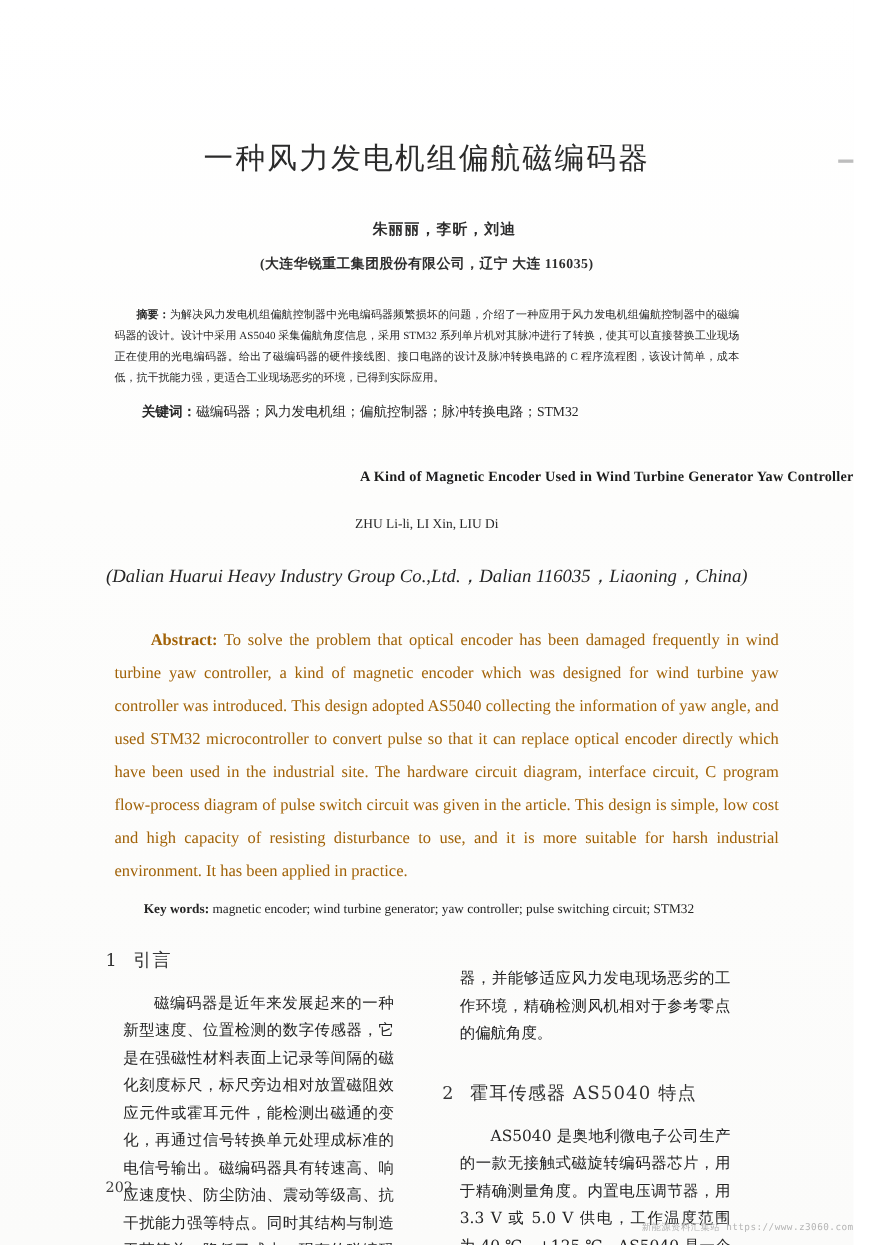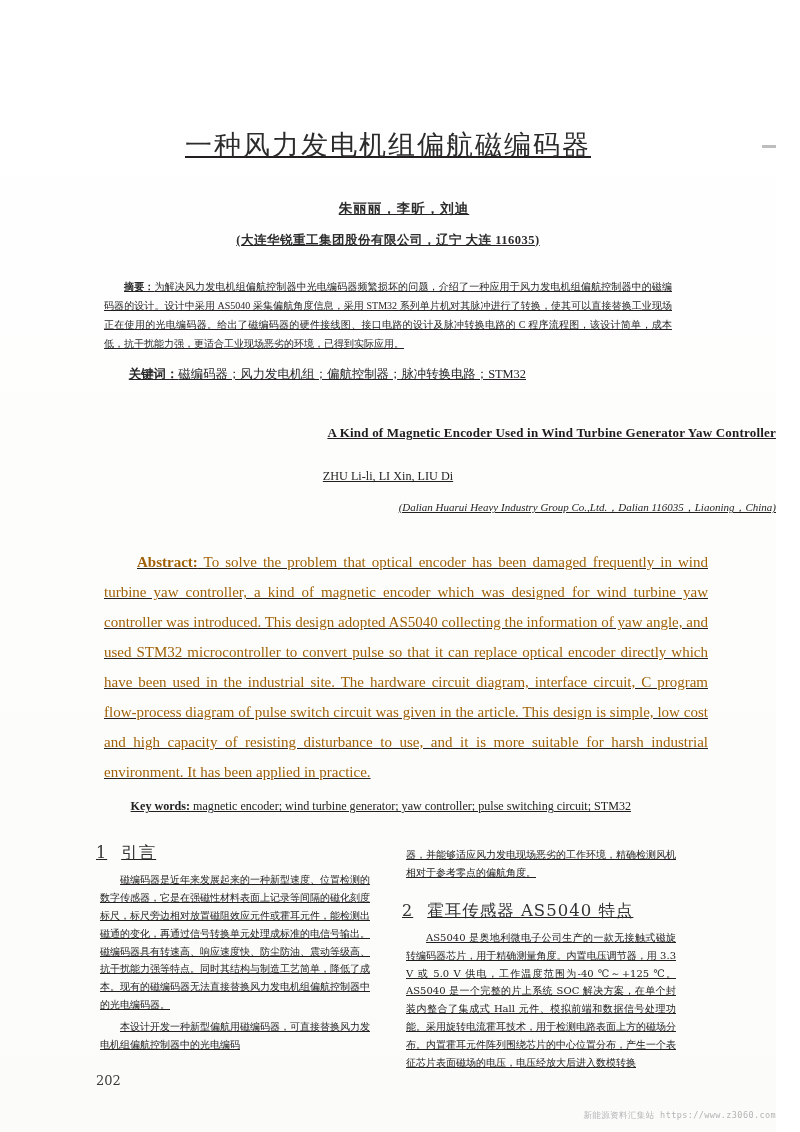--- a/index.html
+++ b/index.html
@@ -8,21 +8,20 @@
     background: #ffffff;
   }
   .page {
     position: relative;
     width: 776px;
     height: 1132px;
     background: #fefefe;
     overflow: hidden;
     font-family: "Liberation Serif", "DejaVu Serif", serif;
     color: #231f20;
-    text-decoration: underline;
   }
   
   .page::before {
     content: "";
     position: absolute;
     inset: 0;
     background: linear-gradient(180deg, #ffffff 0%, #fdfdfc 40%, #fbfbfa 100%);
     pointer-events: none;
     z-index: 0;
   }
@@ -101,24 +100,24 @@
     letter-spacing: 0.2px;
     color: #1d1d1d;
   }
   .en-authors {
     text-align: center;
     font-size: 12.2px;
     margin-top: 28px;
     color: #252525;
   }
   .en-affiliation {
-    text-align: right;
-    font-size: 11px;
+    text-align: center;
+    font-size: 17px;
     font-style: italic;
-    margin-top: 16px;
+    margin-top: 28px;
     color: #252525;
   }
   .en-abstract {
     margin: 32px 68px 0 104px;
     font-size: 15px;
     line-height: 2.0;
     text-align: justify;
     color: #a16207;
   }
   .en-abstract p {
@@ -152,22 +151,22 @@
     margin: 0 0 7px 0;
     color: #333333;
     display: flex;
     align-items: baseline;
     gap: 14px;
     font-family: "DejaVu Serif", "Liberation Serif", serif;
   }
   .sec-head .num { font-size: 16px; }
   .sec-head .txt { font-size: 16.5px; }
   .body-p {
-    margin: 4px;
-    font-size: 10px;
+    margin: 16px;
+    font-size: 14px;
     line-height: 1.78;
     text-align: justify;
     text-justify: inter-ideograph;
     text-indent: 2em;
     color: #232323;
     font-family: "DejaVu Serif", "Liberation Serif", serif;
   }
   .body-p + .body-p { margin-top: 0; }
   .col-spacer { height: 14px; }
 

